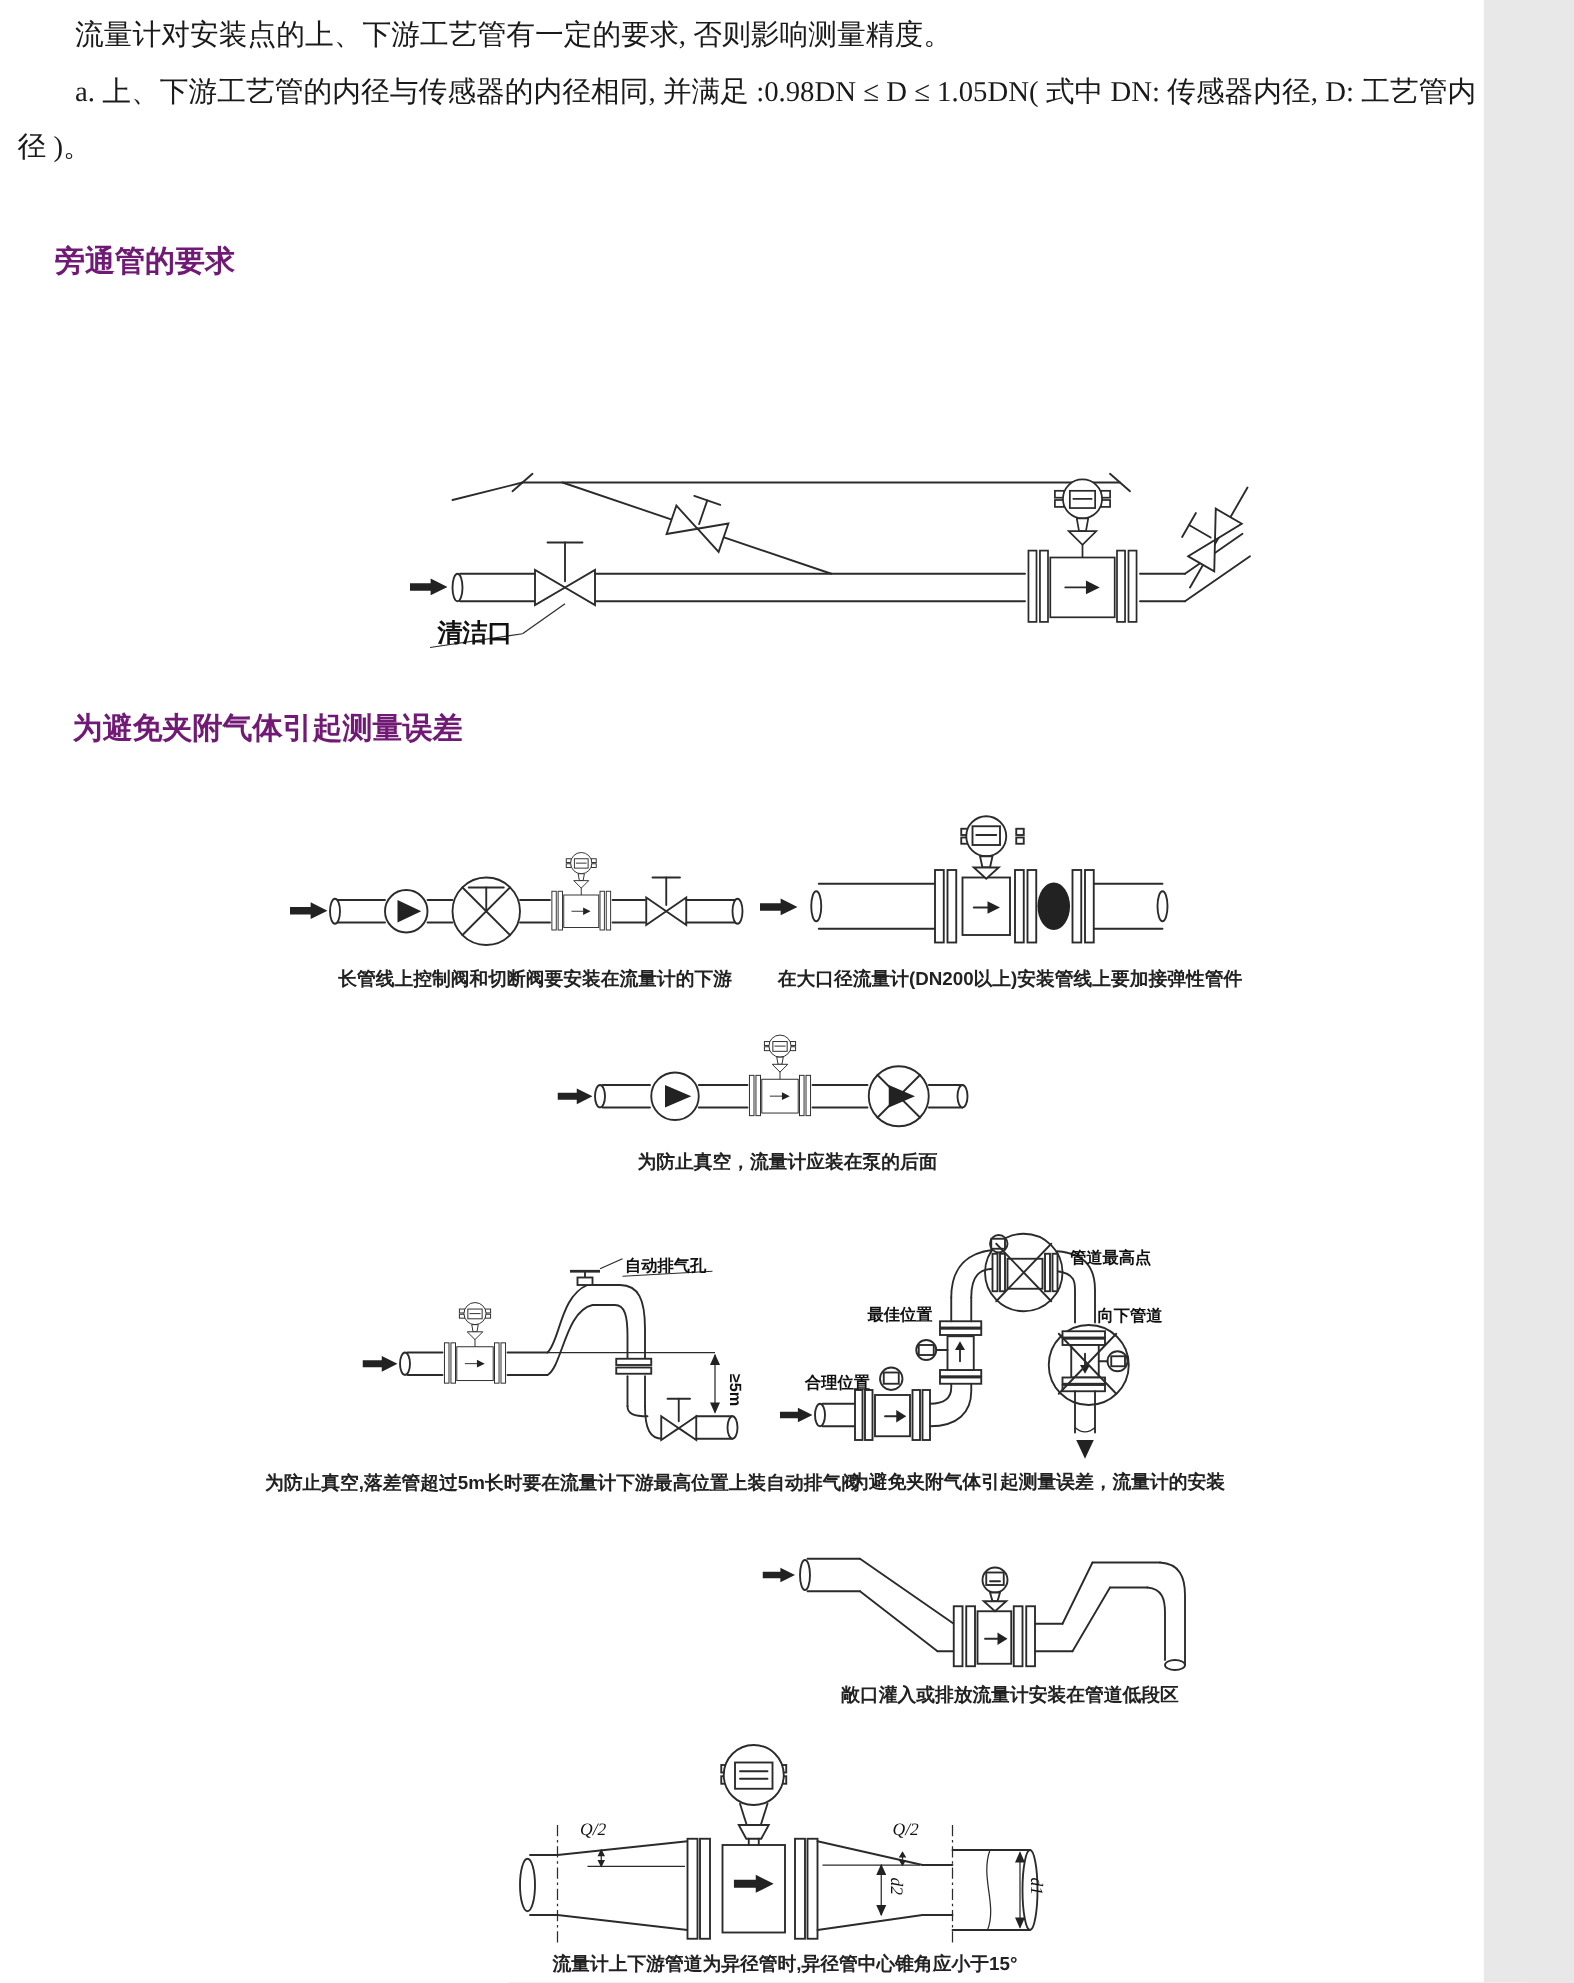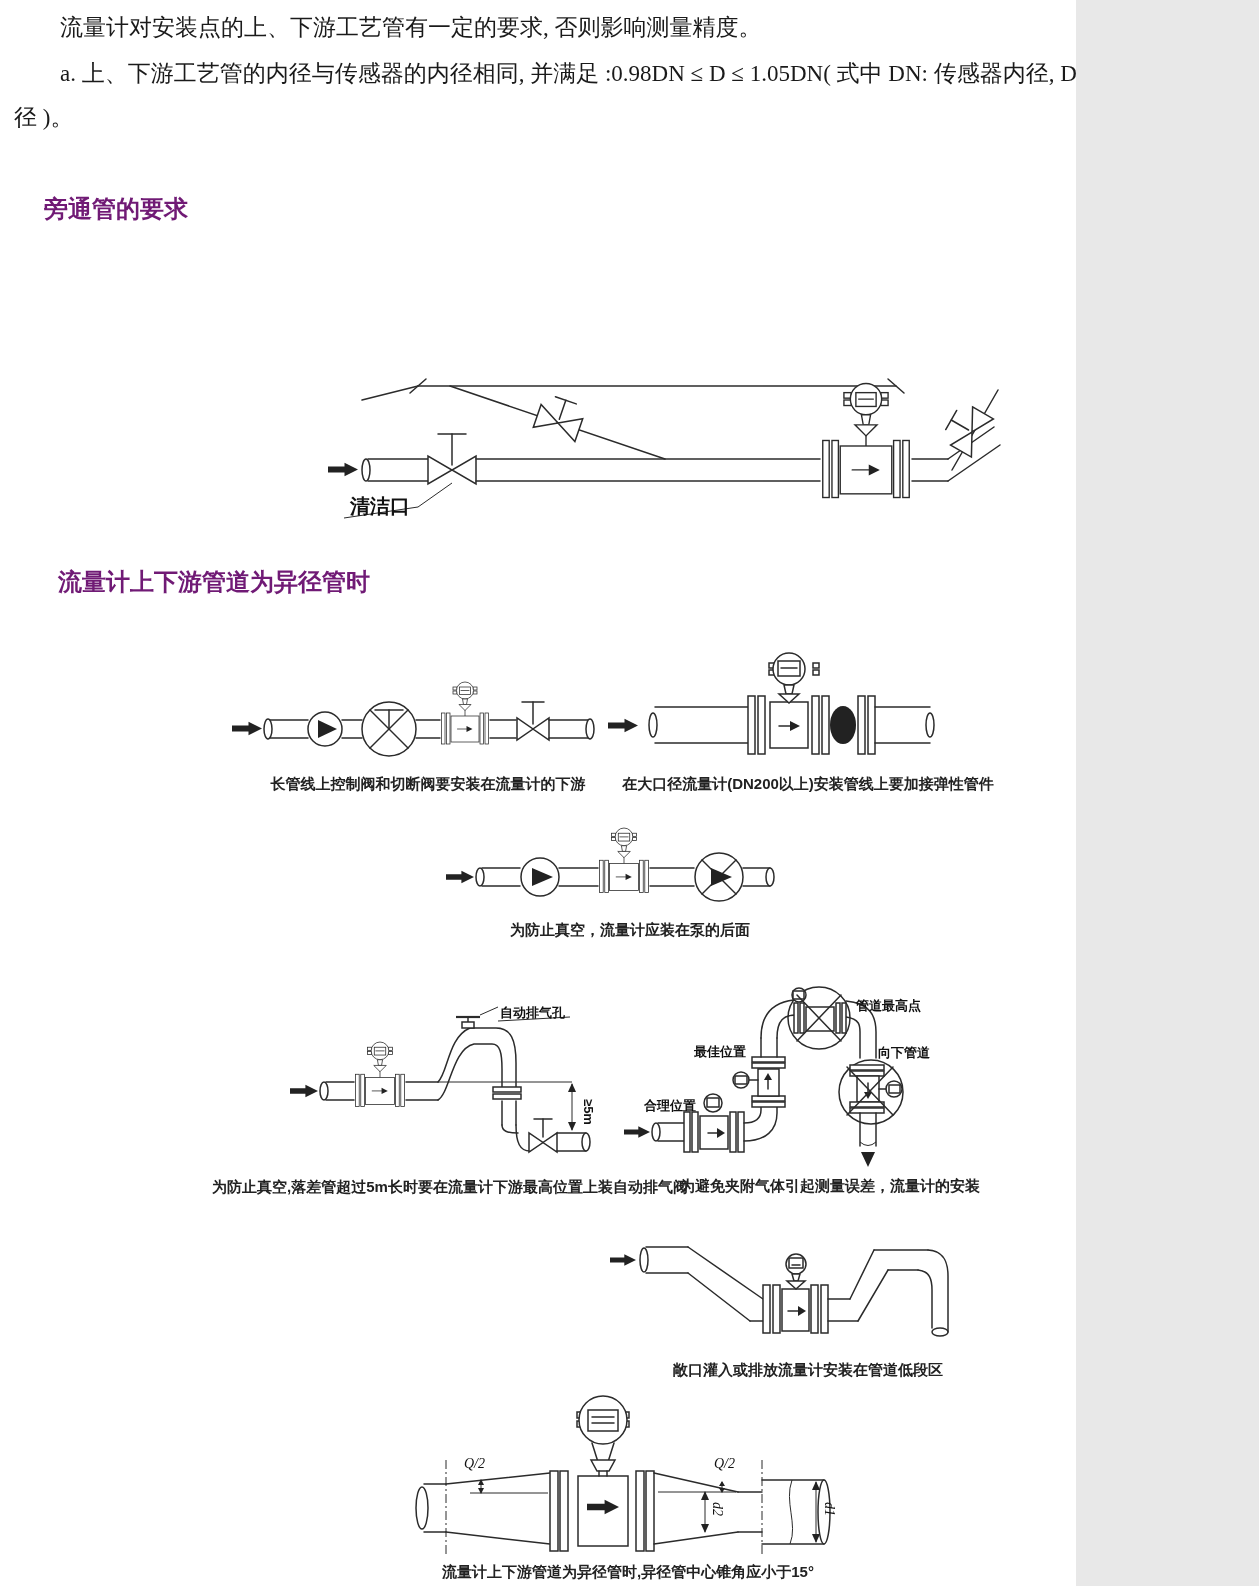--- a/index.html
+++ b/index.html
@@ -1,16 +1,16 @@
 <!DOCTYPE html>
 <html><head>
 <meta charset="utf-8">
 <style>
   html,body{margin:0;padding:0;background:#e8e8e8;}
-  .page{position:relative;width:1076px;height:1586px;background:#fff;overflow:hidden;
+  .page{position:relative;width:1187px;height:1586px;background:#fff;overflow:hidden;
         font-family:"Liberation Serif","DejaVu Serif",serif;color:#1a1a1a;text-decoration:underline;}
   .para{position:absolute;left:14px;width:1188px;font-size:23px;line-height:44px;
         text-indent:46px;margin:0;}
   .hd{position:absolute;margin:0;font-family:"Liberation Sans","DejaVu Sans",sans-serif;
       font-weight:bold;font-size:24px;color:#701a75;}
   .fig{position:absolute;display:flex;flex-direction:column;align-items:center;}
   .cap{font-family:"Liberation Sans","DejaVu Sans",sans-serif;font-weight:bold;
        font-size:15px;line-height:20px;color:#222;white-space:nowrap;margin-top:4px;text-align:center;}
   svg{overflow:visible;display:block;}
   .ln{stroke:#2b2b2b;stroke-width:1.5;fill:none;stroke-linecap:round;}
@@ -99,21 +99,21 @@
         <line class="ln" x1="0" y1="-4" x2="0" y2="-24"></line>
           <line class="ln" x1="-11" y1="-24" x2="11" y2="-24"></line>
       </g>
       <use href="#sym-meter" x="520" y="11.4" width="92" height="120"></use>
       <line class="ln1" x1="118" y1="137" x2="152" y2="113"></line>
       <line class="ln1" x1="44" y1="148" x2="118" y2="137"></line>
       <text class="lbl-lg" x="50" y="143">清洁口</text>
     </svg>
   </div>
 
-  <h3 class="hd" style="left:58px;top:566px">流量计上下游管道为异径管时</h3>
+  <h3 class="hd" style="left:58px;top:566px">为避免夹附气体引起测量误差</h3>
 
   <div class="fig" style="left:228px;top:640px;width:400px">
     <svg width="400" height="128" viewBox="0 0 400 128">
       <use href="#sym-farrow" x="4" y="81" width="30" height="15"></use>
       <ellipse class="wf" cx="40" cy="89" rx="4" ry="10"></ellipse>
       <line class="ln" x1="42" y1="80" x2="80" y2="80"></line>
         <line class="ln" x1="42" y1="98" x2="80" y2="98"></line>
       <g>
         <circle class="wf" cx="97" cy="89" r="17"></circle>
           <polygon class="bk" points="90,80 90,98 109,89"></polygon>
@@ -353,21 +353,21 @@
       <line class="ln" x1="230" y1="81" x2="252" y2="81"></line>
         <line class="ln" x1="230" y1="103" x2="260" y2="103"></line>
       <line class="ln" x1="252" y1="81" x2="276" y2="32"></line>
         <line class="ln" x1="260" y1="103" x2="290" y2="52"></line>
       <line class="ln" x1="276" y1="32" x2="330" y2="32"></line>
         <line class="ln" x1="290" y1="52" x2="320" y2="52"></line>
       <path class="ln" d="M330 32 C346 33 350 44 350 58 L350 114"></path>
       <path class="ln" d="M320 52 C332 53 334 62 334 72 L334 110"></path>
       <ellipse class="wf" cx="342" cy="114" rx="8" ry="4"></ellipse>
     </svg>
-    <div class="cap" style="margin-top:14px">敞口灌入或排放流量计安装在管道低段区</div>
+    <div class="cap" style="margin-top:1px">敞口灌入或排放流量计安装在管道低段区</div>
   </div>
 
   <div class="fig" style="left:378px;top:1392px;width:500px">
     <svg width="500" height="166" viewBox="0 0 500 166">
       <ellipse class="wf" cx="44" cy="116" rx="6" ry="21"></ellipse>
       <line class="ln" x1="46" y1="92" x2="68" y2="92"></line>
         <line class="ln" x1="46" y1="140" x2="68" y2="140"></line>
       <line class="dd" x1="68" y1="68" x2="68" y2="164"></line>
       <line class="ln" x1="68" y1="92" x2="172" y2="81"></line>
         <line class="ln" x1="68" y1="140" x2="172" y2="152"></line>

